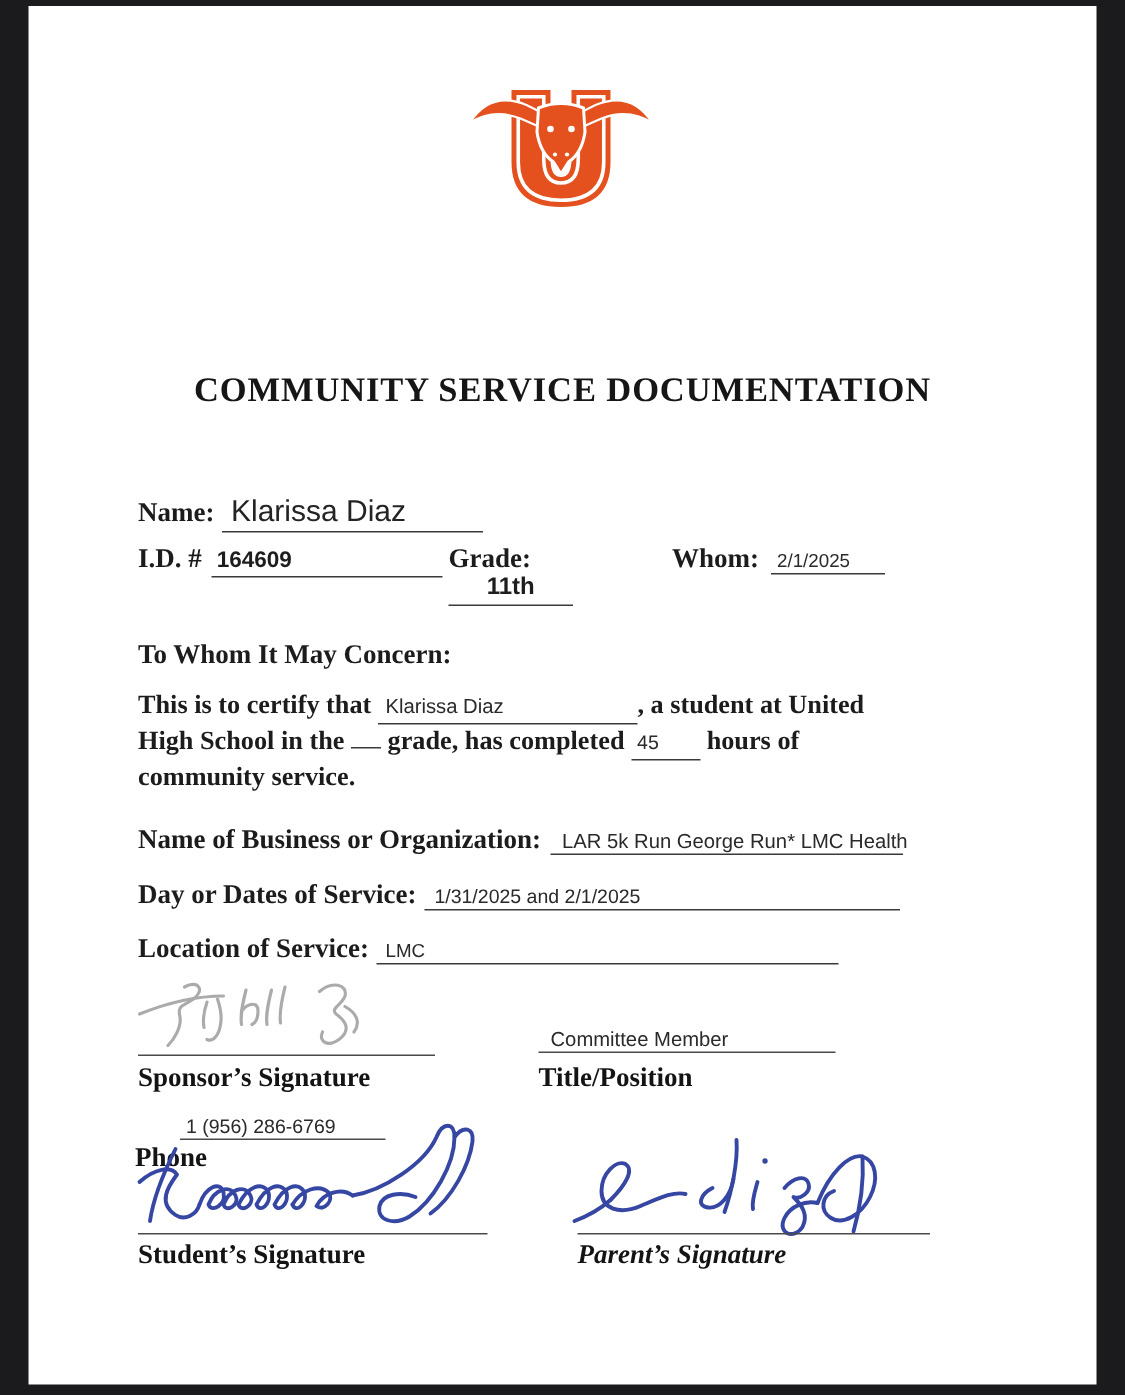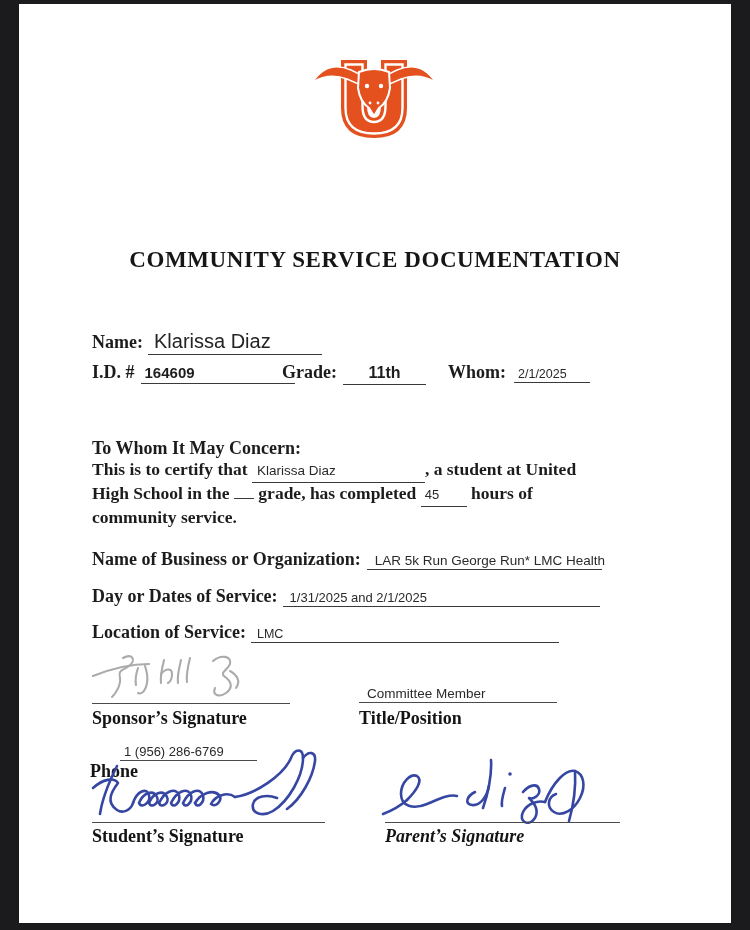--- a/index.html
+++ b/index.html
@@ -57,31 +57,31 @@
   <div class="abs row" style="left:73px;top:326px;">
     <span class="lbl">Name:</span>
     <span class="fill" style="width:168px;margin-left:5px;font-size:20px;padding:0 0 1px 6px;color:#242424;">Klarissa Diaz</span>
   </div>
 
   <div class="abs" style="left:73px;top:358px;width:560px;height:28px;">
     <span class="abs row" style="left:0;top:0;">
       <span class="lbl">I.D. #</span>
       <span class="fill" style="width:150px;margin-left:6px;font-size:15px;font-weight:bold;padding:0 0 2px 4px;color:#1d1d1d;">164609</span>
     </span>
-    <span class="abs row" style="left:190px;top:0;">
+    <span class="abs row" style="left:201px;top:0;flex-direction:column;">
       <span class="lbl">Grade:</span>
       <span class="fill" style="width:83px;margin-left:6px;font-size:16px;font-weight:bold;text-align:center;padding-bottom:2px;color:#1d1d1d;">11th</span>
     </span>
     <span class="abs row" style="left:356px;top:0;">
       <span class="lbl">Whom:</span>
       <span class="fill" style="width:72px;margin-left:8px;font-size:12.5px;padding:0 0 1px 4px;color:#2a2a2a;">2/1/2025</span>
     </span>
   </div>
 
-  <div class="abs lbl" style="left:73px;top:422px;margin-top:12px;">To Whom It May Concern:</div>
+  <div class="abs lbl" style="left:73px;top:422px;">To Whom It May Concern:</div>
 
   <div class="abs para" style="left:73px;top:455px;">
     <div>
       <span>This is to certify that</span>
       <span class="fill" style="width:168px;font-size:13.5px;padding:0 0 1px 5px;color:#2a2a2a;">Klarissa Diaz</span><span>, a student at United</span>
     </div>
     <div>
       <span>High School in the</span>
       <span class="fill" style="width:20px;"></span>
       <span>grade, has completed</span>

